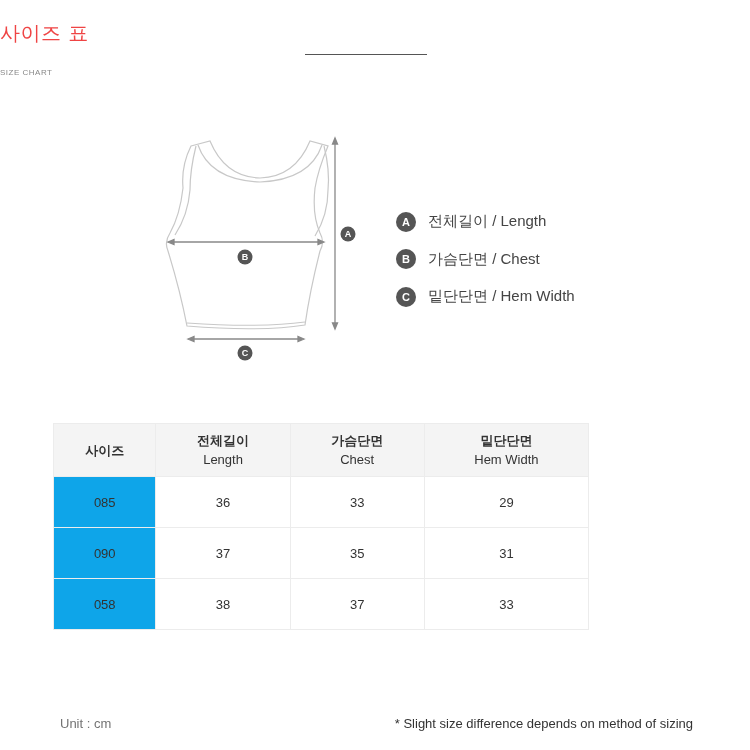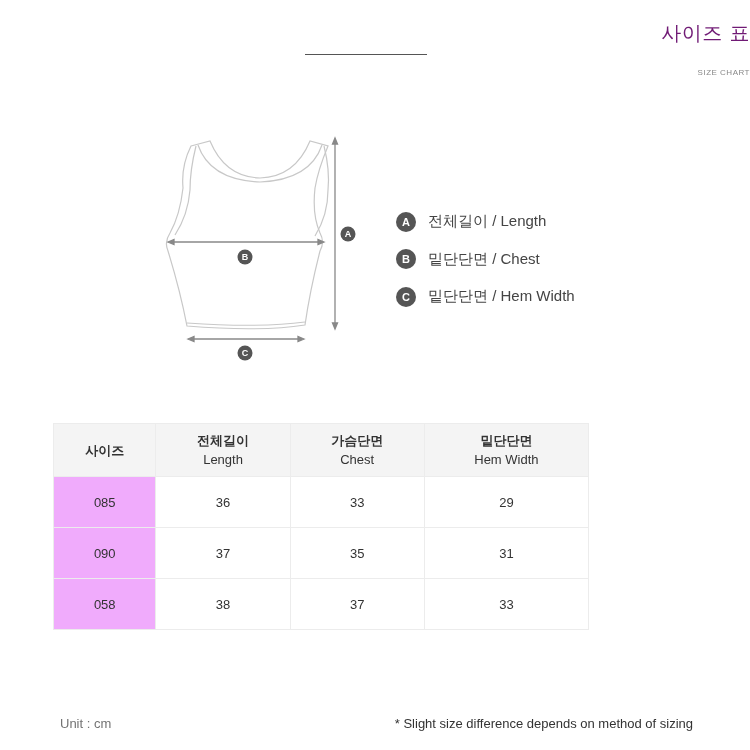--- a/index.html
+++ b/index.html
@@ -1,37 +1,37 @@
 <!DOCTYPE html>
 <html><head>
 <meta charset="utf-8">
 <style>
   html, body { margin:0; padding:0; background:#ffffff; }
   body { width:750px; height:750px; position:relative; overflow:hidden;
          font-family:"DejaVu Sans", sans-serif; color:#333; }
-  .title { position:absolute; left:0; width:750px; top:20px; text-align:right;
-           font-size:20px; color:#701a75; letter-spacing:0.5px; }
+  .title { position:absolute; left:0; width:750px; top:20px; text-align:left;
+           font-size:20px; color:#ef4444; letter-spacing:0.5px; }
   .title-rule { position:absolute; left:305px; top:54px; width:122px; height:1px; background:#555; }
-  .subtitle { position:absolute; left:0; width:750px; top:68px; text-align:right;
+  .subtitle { position:absolute; left:0; width:750px; top:68px; text-align:left;
               font-size:8px; color:#888; letter-spacing:0.5px; font-family:"Liberation Sans", sans-serif; }
   .diagram { position:absolute; left:150px; top:130px; width:220px; height:240px; }
   .legend { position:absolute; left:396px; top:203px; }
   .legend-item { display:flex; align-items:center; height:37.5px; }
   .badge { width:20px; height:20px; border-radius:50%; background:#555; color:#fff;
            font-size:11px; font-weight:bold; display:flex; align-items:center; justify-content:center;
            font-family:"Liberation Sans", sans-serif; margin-right:12px; }
   .legend-text { font-size:15px; color:#444; font-family:"Liberation Sans", sans-serif; }
   table.size { position:absolute; left:53px; top:423px; width:536px; border-collapse:collapse;
                font-family:"Liberation Sans", sans-serif; font-size:13px; color:#333; }
   table.size td, table.size th { border:1px solid #ececec; text-align:center; font-weight:normal; }
   table.size thead th { background:#f4f4f4; height:50px; line-height:19px; }
   table.size th.first { font-weight:bold; }
   table.size thead th .ko { display:block; font-weight:bold; }
   table.size tbody td { height:48px; }
-  table.size tbody td.first { background:#f0abfc; }
+  table.size tbody td.first { background:#0ea5e9; }
   .foot-left { position:absolute; left:60px; top:716px; font-size:13px; color:#737373; font-family:"Liberation Sans", sans-serif; }
   .foot-right { position:absolute; right:57px; top:716px; font-size:13px; color:#333; font-family:Liberation Sans, sans-serif; }
 </style>
 </head>
 <body>
 
 <div class="title">사이즈 표</div>
 <div class="title-rule"></div>
 <div class="subtitle">SIZE CHART</div>
 
@@ -72,21 +72,21 @@
   </svg>
 </div>
 
 <div class="legend">
   <div class="legend-item">
     <span class="badge">A</span>
     <span class="legend-text">전체길이 / Length</span>
   </div>
   <div class="legend-item">
     <span class="badge">B</span>
-    <span class="legend-text">밑단단면 / Chest</span>
+    <span class="legend-text">가슴단면 / Chest</span>
   </div>
   <div class="legend-item">
     <span class="badge">C</span>
     <span class="legend-text">밑단단면 / Hem Width</span>
   </div>
 </div>
 
 <table class="size">
   <thead>
     <tr>

